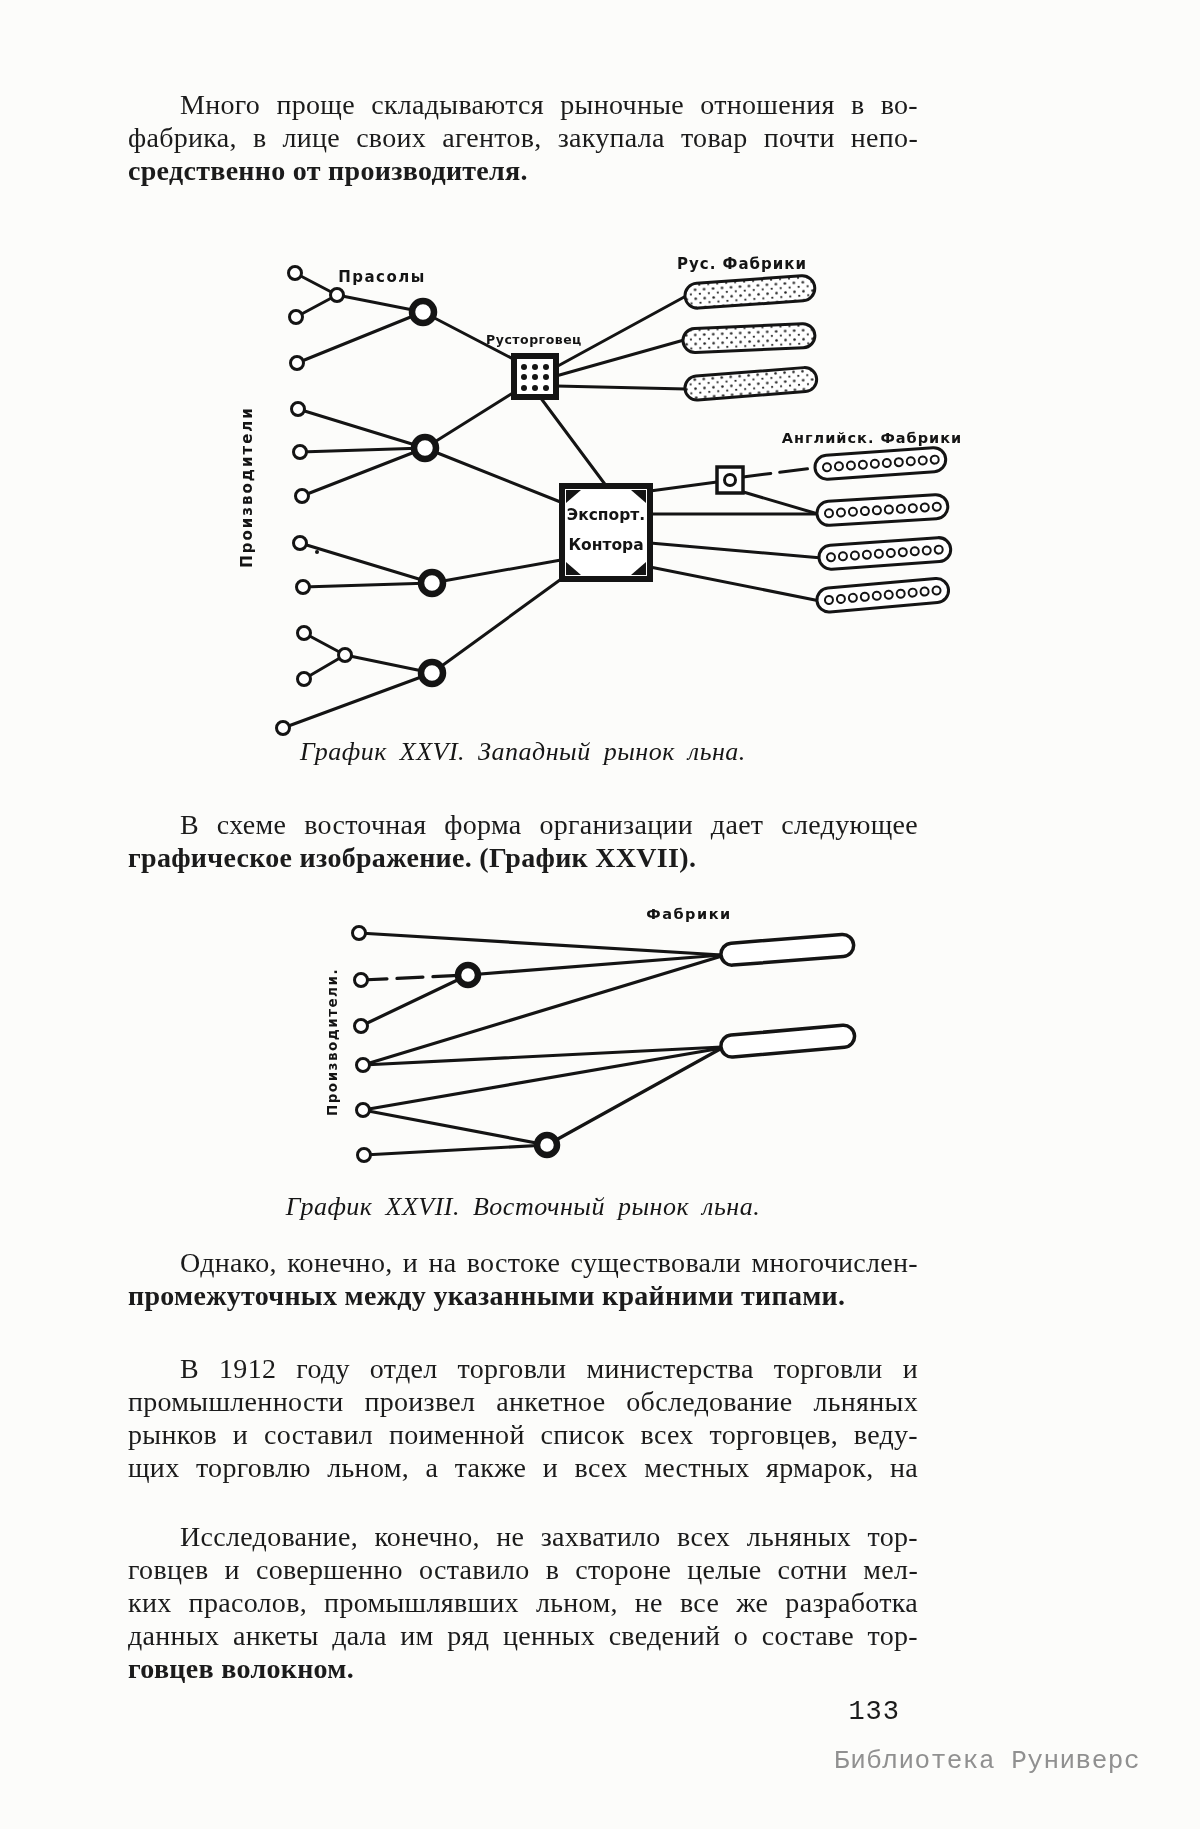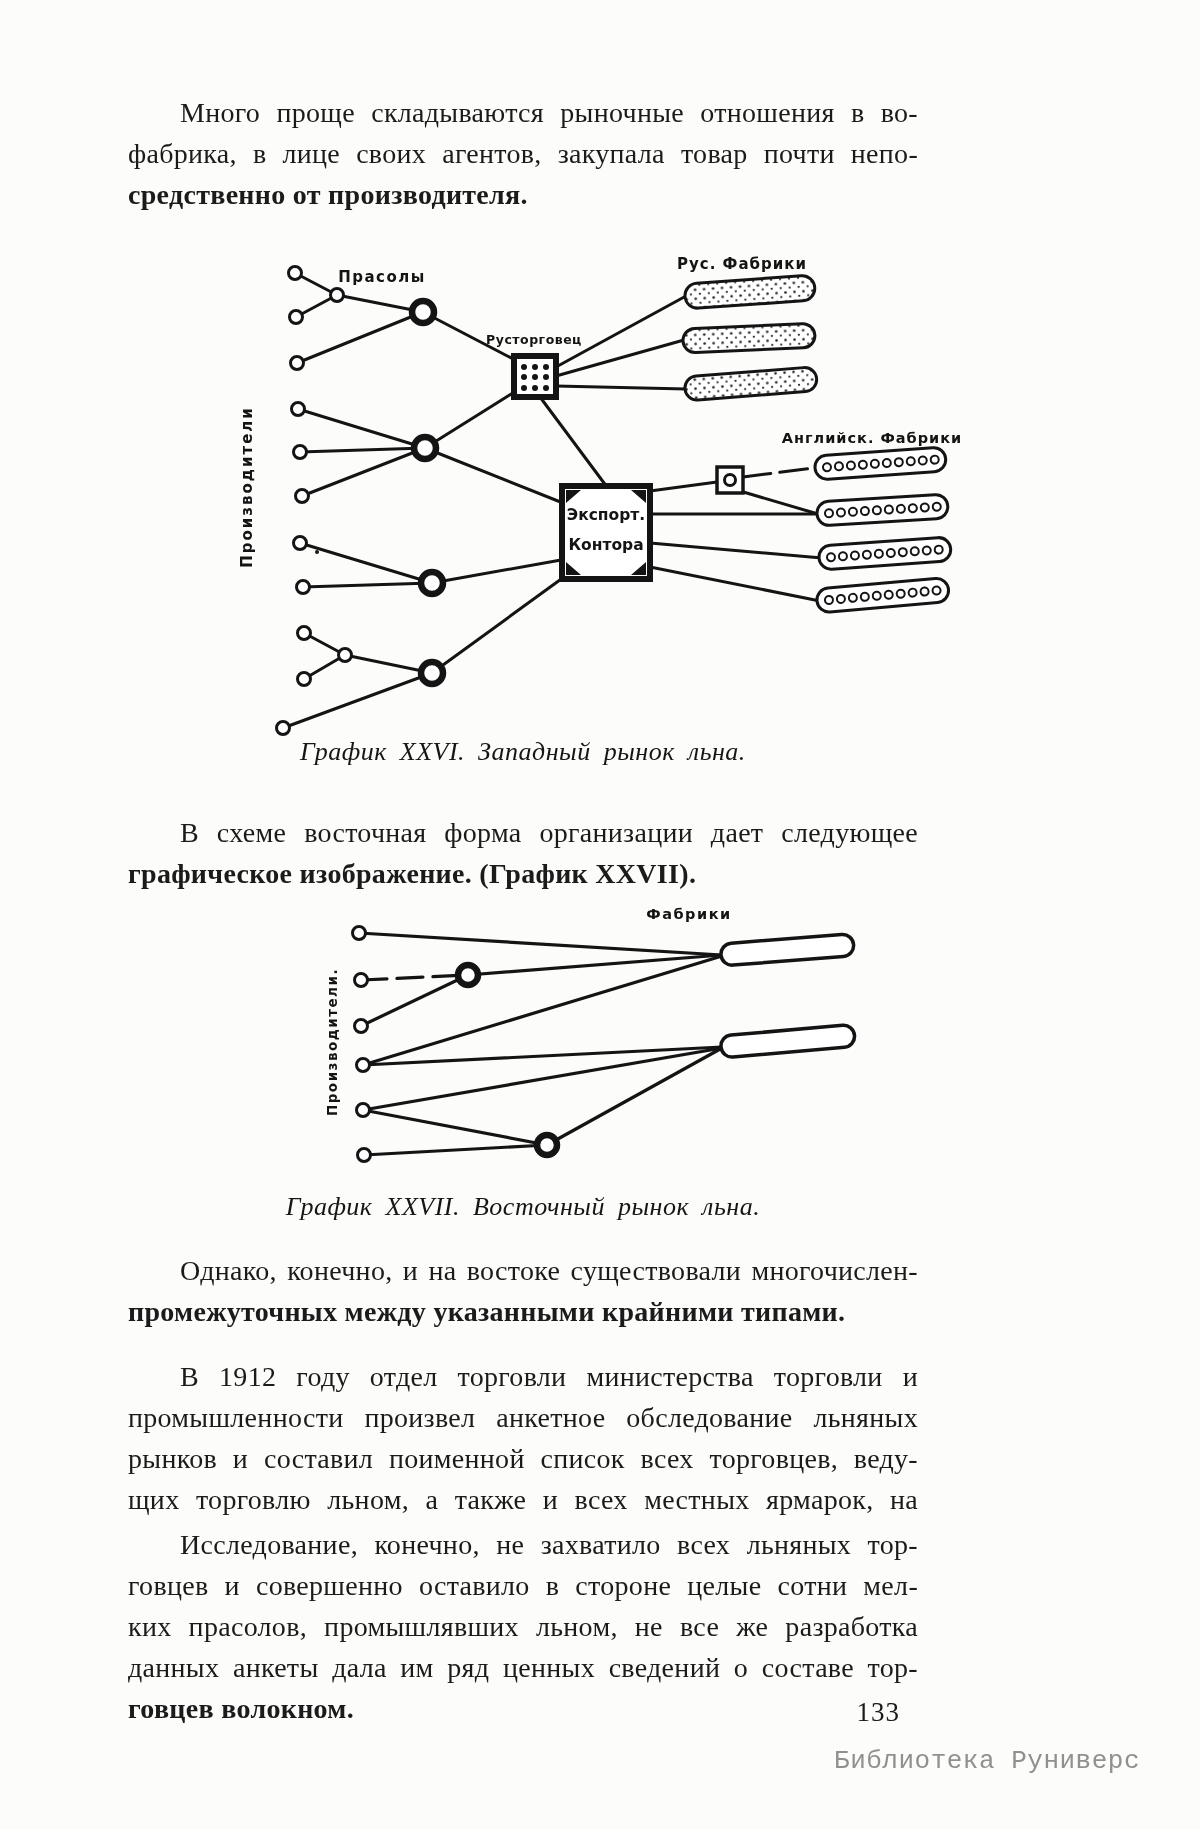--- a/index.html
+++ b/index.html
@@ -5,31 +5,31 @@
   html,body{margin:0;padding:0;}
   body{
     width:1200px;height:1829px;position:relative;
     background:#fcfcfa;overflow:hidden;
     font-family:"Liberation Serif", serif;color:#1b1b1b;
   }
   .text-block{
     position:absolute;left:128px;width:790px;
     font-size:28px;line-height:33px;letter-spacing:.3px;
   }
-  .tline{text-align:justify;text-align-last:justify;margin-top:8px;}
+  .tline{text-align:justify;text-align-last:justify;}
   .tline.tlast{text-align-last:left;font-weight:bold;}
   .para .tline:first-child{text-indent:52px;}
   .caption{
     position:absolute;left:128px;width:790px;text-align:center;
     font-size:26px;letter-spacing:.5px;word-spacing:6px;color:#161616;font-style:italic;
   }
   .page-num{
     position:absolute;left:128px;width:790px;top:1697px;
     text-align:right;padding-right:18px;box-sizing:border-box;
-    font-size:27px;letter-spacing:1px;
+    font-size:27px;letter-spacing:1px;font-family:Liberation Mono, monospace;
   }
   .watermark{
     position:absolute;right:60px;top:1746px;
     font-family:Liberation Mono, monospace;font-size:26px;
     color:#909090;letter-spacing:.5px;
   }
   svg{position:absolute;overflow:visible;}
   svg text{
     font-family:"DejaVu Sans", sans-serif;font-weight:bold;fill:#141414;
   }

